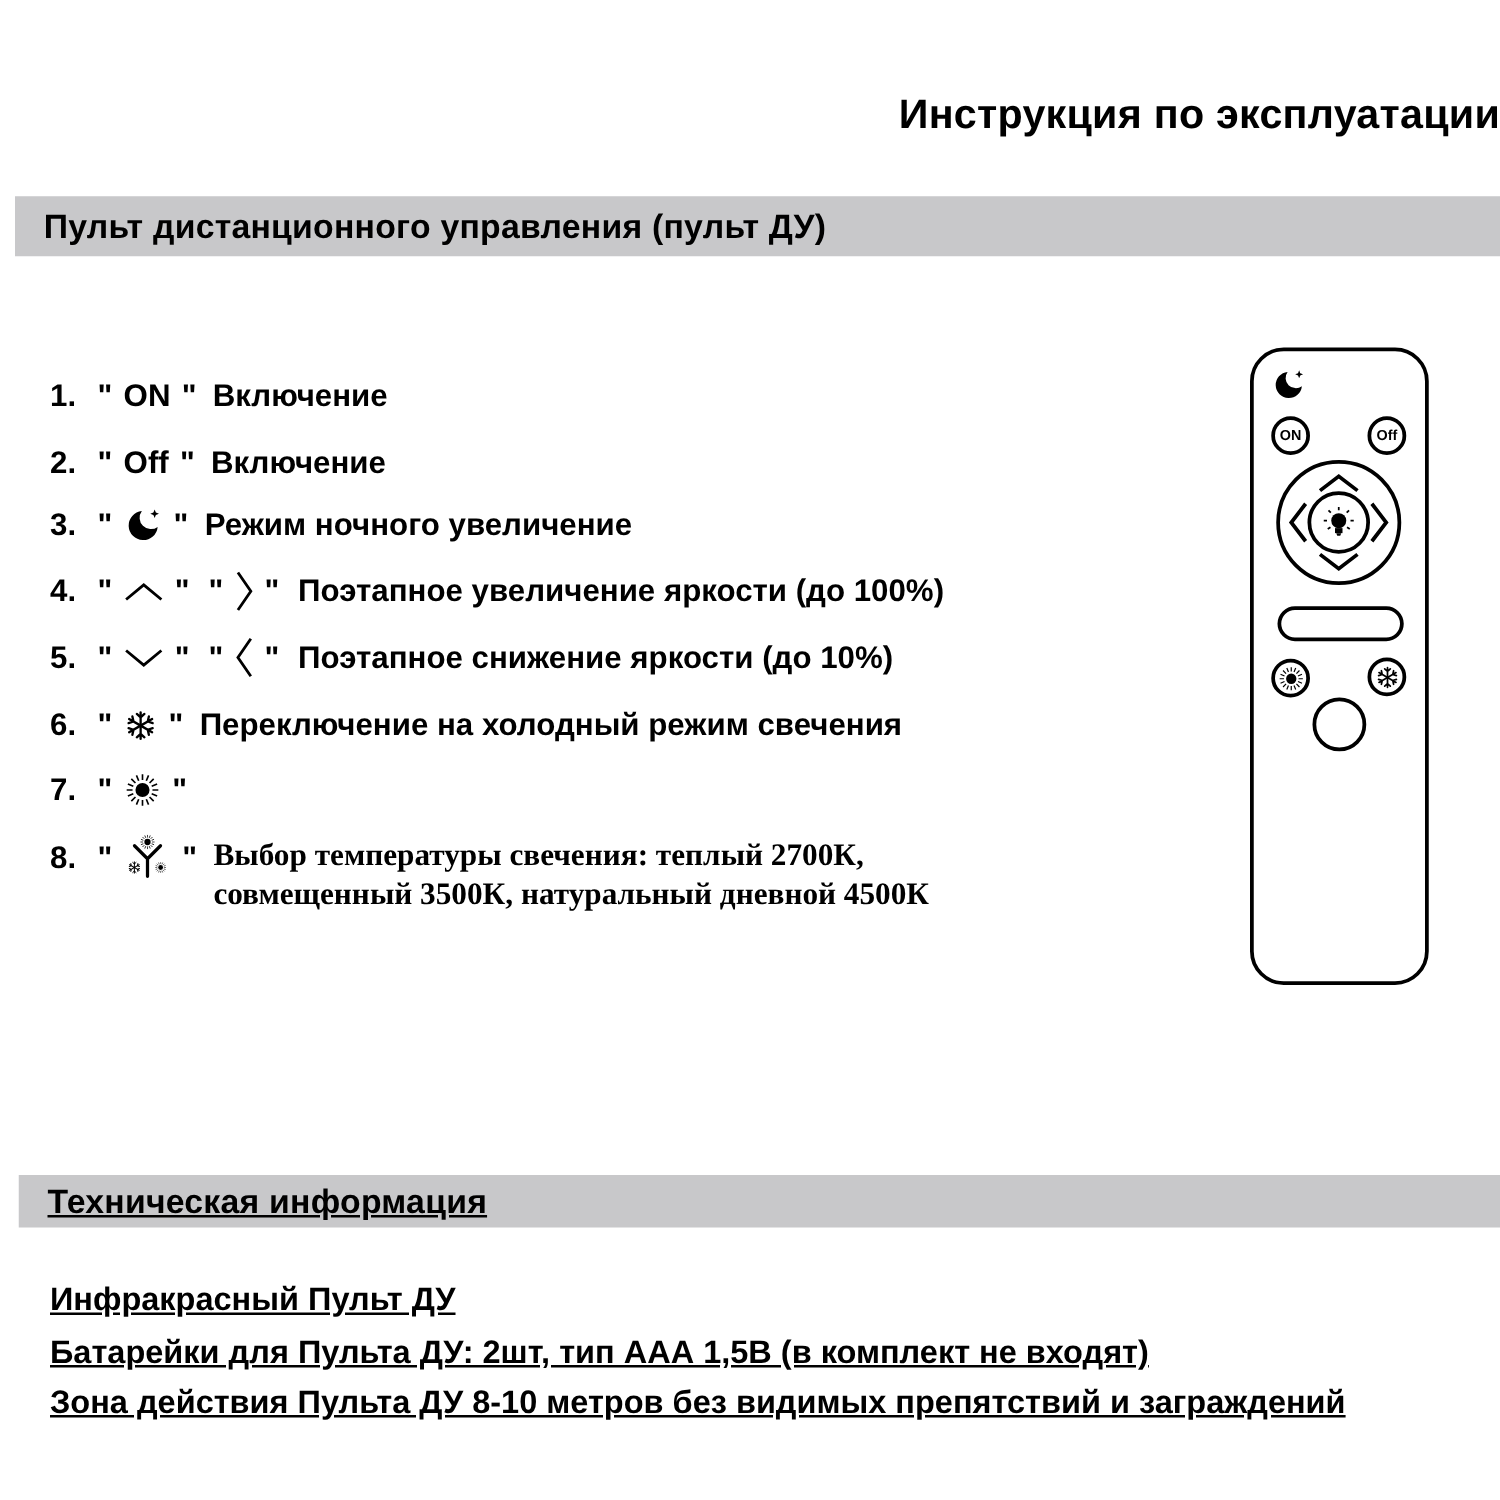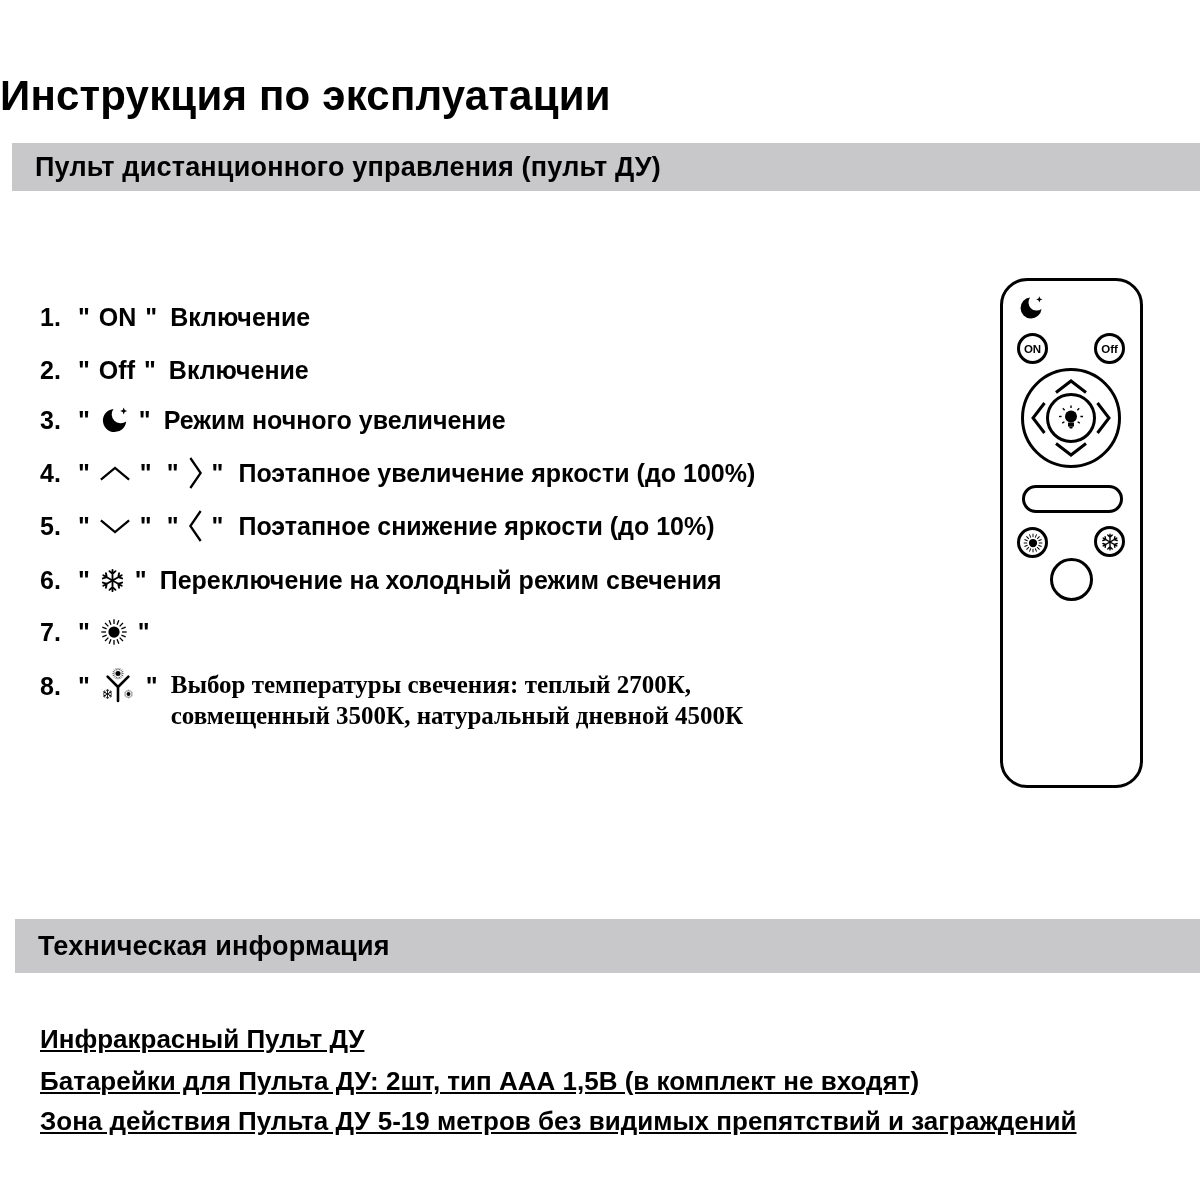--- a/index.html
+++ b/index.html
@@ -1,30 +1,30 @@
 <!DOCTYPE html>
 <html><head>
 <meta charset="utf-8">
 <style>
   html,body{margin:0;padding:0;background:#ffffff;}
   .page{
     position:relative;width:1200px;height:1200px;background:#ffffff;
     font-family:"Liberation Sans","DejaVu Sans",sans-serif;color:#000;overflow:hidden;
   }
   .title{
-    position:absolute;top:72px;left:0;width:1200px;text-align:left;
-    font-size:42px;font-weight:700;letter-spacing:.2px;
+    position:absolute;top:72px;left:0;width:1200px;text-align:right;
+    font-size:33px;font-weight:700;letter-spacing:.2px;
   }
   .section-bar{
     position:absolute;left:12px;right:0;height:48px;background:#c8c8ca;
     display:flex;align-items:center;
   }
   .section-bar .bar-label{font-size:27px;font-weight:700;padding-left:23px;letter-spacing:.2px;}
-  .bar-remote{top:143px;}
-  .bar-tech{top:919px;height:54px;left:15px;}
+  .bar-remote{top:157px;}
+  .bar-tech{top:940px;height:42px;left:15px;text-decoration:underline;}
 
   .row{
     position:absolute;left:40px;display:flex;align-items:center;column-gap:9px;
     font-size:25px;font-weight:700;white-space:nowrap;height:40px;
   }
   .row .num{width:29px;}
   .row .q{font-weight:700;}
   .row .label{margin-left:4px;text-align:right;}
   .row .gap2{margin-left:6px;}
   .icon{display:block;}
@@ -251,15 +251,15 @@
 
     <div class="r-abs r-circle r-bottom"></div>
   </div>
 
   <div class="section-bar bar-tech">
     <span class="bar-label">Техническая информация</span>
   </div>
 
   <div class="tech-line" style="top:1024px">Инфракрасный Пульт ДУ</div>
   <div class="tech-line" style="top:1066px">Батарейки для Пульта ДУ: 2шт, тип ААА 1,5В (в комплект не входят)</div>
-  <div class="tech-line" style="top:1106px">Зона действия Пульта ДУ 5-19 метров без видимых препятствий и заграждений</div>
+  <div class="tech-line" style="top:1106px">Зона действия Пульта ДУ 8-10 метров без видимых препятствий и заграждений</div>
 
 </div>
 
 </body></html>

